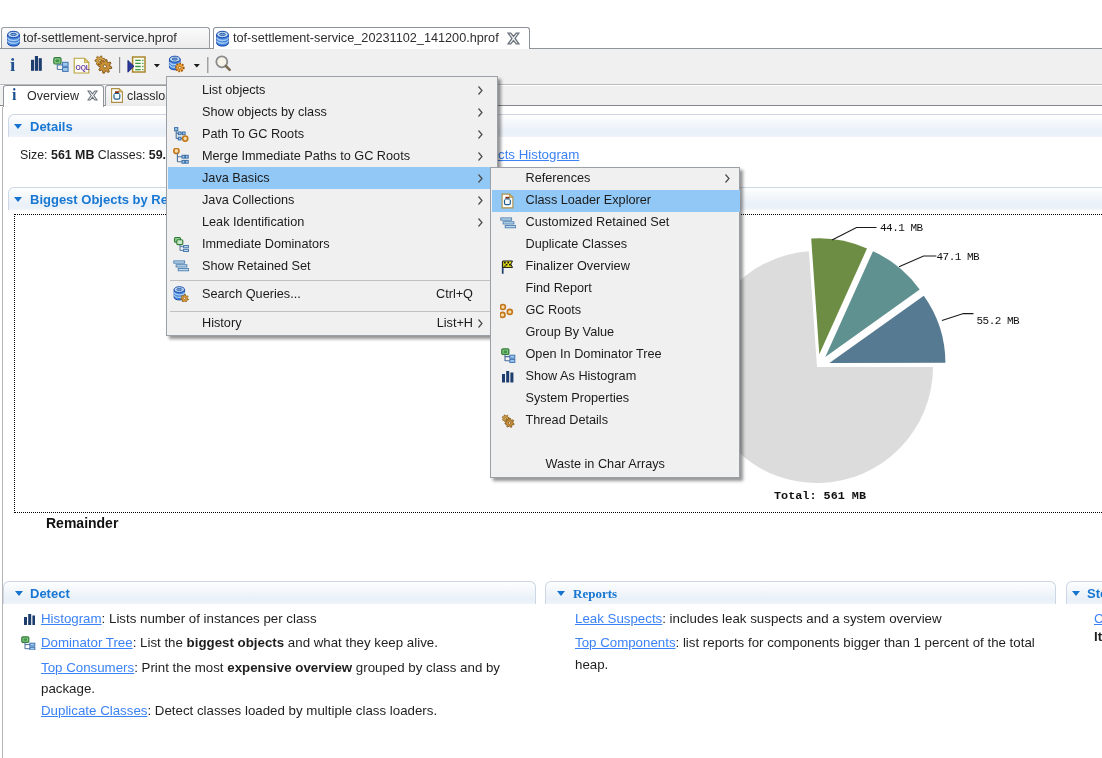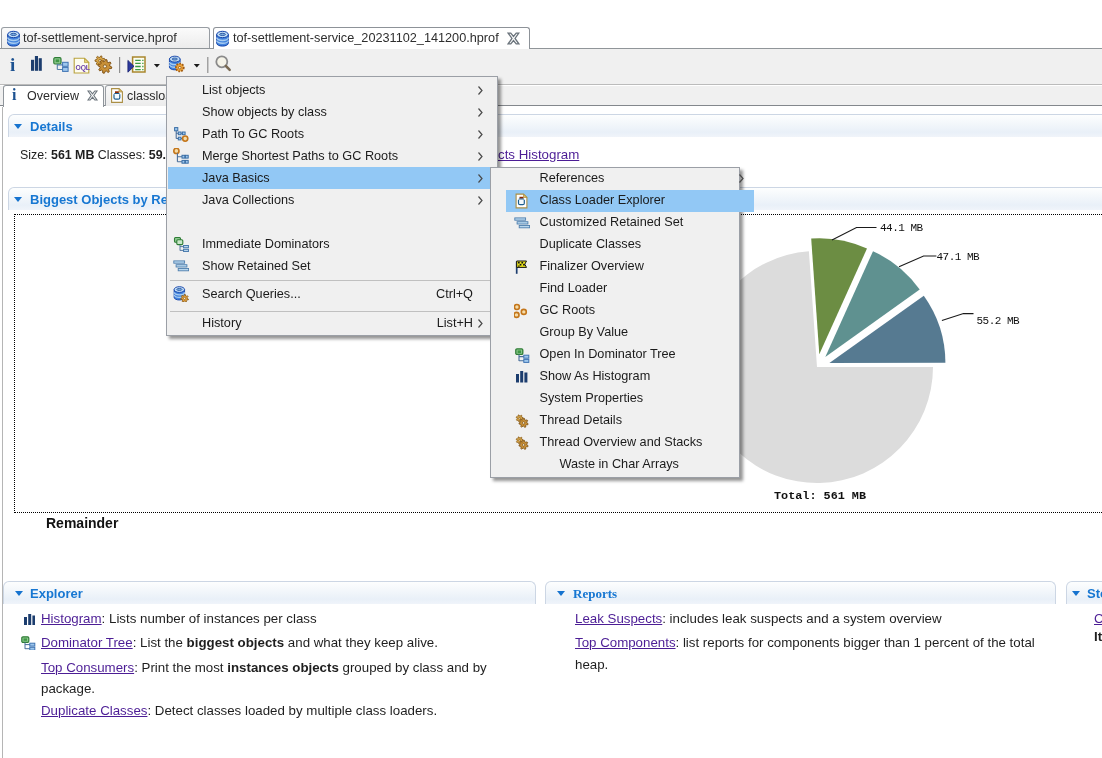--- a/index.html
+++ b/index.html
@@ -30,34 +30,34 @@
 .vtlabel { font-size:12.5px; color:#2b2b2b; white-space:nowrap; }
 
 
 #vline { left:2px; top:107px; width:1px; height:651px; background:#b5b5b5; }
 .band { height:23px; background:linear-gradient(180deg,#fdfefe,#e9f0f8 78%,#f0f4fa);
   border:1px solid #ccd6e4; border-bottom:none; border-radius:6px 6px 0 0; }
 .bandtitle { font-weight:bold; font-size:13px; color:#1777d2; white-space:nowrap; }
 .tri { width:0; height:0; border-left:4px solid transparent; border-right:4px solid transparent;
   border-top:5px solid #1673cf; }
 .btext { font-size:13.3px; color:#1f1f1f; white-space:nowrap; }
-.btext a, a.lnk { color:#4c1d95; text-decoration:underline; }
+.btext a, a.lnk { color:#3b82f6; text-decoration:underline; }
 #dotbox { left:14px; top:213.5px; width:1094px; height:299px; border:1px dotted #000; background:#fff; }
 
 
 .menu { background:#f0f0f0; border:1px solid #9b9fa6; box-shadow:3px 3px 3px rgba(0,0,0,0.42); z-index:10; }
 #mainmenu { left:166px; top:76px; width:332px; height:260px; }
 #submenu  { left:489.5px; top:166.5px; width:250px; height:311px; z-index:11; }
 .mi { position:absolute; left:1px; width:330px; height:22px; }
 .mi .txt { position:absolute; left:34px; top:3.5px; font-size:12.7px; color:#1b1b1b; white-space:nowrap; }
 .mi .accel { position:absolute; right:25px; top:3.5px; font-size:12.7px; color:#1b1b1b;margin-left:41px; }
 .mi.hl { background:#92c8f5; }
 .msep { position:absolute; left:3px; width:326px; height:1px; background:#c0c0c0; }
 .arrow { position:absolute; right:15px; top:6.5px; width:5px; height:9px; }
-.smi { position:absolute; left:15px; width:248px; height:22px; }
+.smi { position:absolute; left:1px; width:248px; height:22px; }
 .smi .txt { position:absolute; left:34px; top:3.5px; font-size:12.7px; color:#1b1b1b; white-space:nowrap; }
 .smi.hl { background:#92c8f5; }
 .micon { position:absolute; left:5px; top:3px; width:16px; height:16px; }
 .mono { font-family:"Liberation Mono", monospace; }
 </style>
 </head>
 <body>
 <div id="page">
 
   <div class="abs" id="etabline"></div>
@@ -157,36 +157,36 @@
       <path d="M832,240 L856.5,227.5 L876.5,227.5 M899,266.8 L923.6,256 L936.4,256 M941.9,320.5 L963.5,313.6 L973.5,313.6" stroke="#1a1a1a" stroke-width="1.1" fill="none"></path>
       <text x="880" y="231" font-family="Liberation Mono,monospace" font-size="11" letter-spacing="-0.5" fill="#111">44.1 MB</text>
       <text x="936.5" y="259.5" font-family="Liberation Mono,monospace" font-size="11" letter-spacing="-0.5" fill="#111">47.1 MB</text>
       <text x="976.5" y="324" font-family="Liberation Mono,monospace" font-size="11" letter-spacing="-0.5" fill="#111">55.2 MB</text>
     </svg>
   <div class="abs mono" style="left:774px;top:488.5px;font-size:11.8px;font-weight:bold;color:#111;">Total: 561 MB</div>
   <div class="abs" style="left:18px;top:515px;font-size:14px;font-weight:bold;color:#111;padding-left:28px;">Remainder</div>
 
   <div class="abs band" style="left:2.5px;top:581px;width:533px;"></div>
   <div class="abs tri" style="left:14.5px;top:590.5px;"></div>
-  <div class="abs bandtitle" style="left:30px;top:586px;">Explorer</div>
+  <div class="abs bandtitle" style="left:30px;top:586px;">Detect</div>
   <svg class="abs" style="left:22px;top:612px;" width="13" height="13" id="histicon1">
       <rect x="2" y="5" width="3" height="8.5" fill="#1c3d6e"></rect>
       <rect x="6.2" y="2" width="3" height="11.5" fill="#1c3d6e"></rect>
       <rect x="10.4" y="3.5" width="3" height="10" fill="#1c3d6e"></rect>
     </svg>
   <div class="abs btext" style="left:41px;top:610.5px;"><a>Histogram</a>: Lists number of instances per class</div>
   <svg class="abs" style="left:21px;top:636px;" width="15" height="14" id="domicon1">
       <rect x="0.8" y="0.8" width="7" height="5.6" rx="1.2" fill="#8ec98f" stroke="#2f7d36" stroke-width="1.2"></rect>
       <rect x="2.5" y="2.4" width="3.5" height="2.4" fill="#3f9745"></rect>
       <path d="M4,6.4 V12.9 M4,8.6 H9 M4,12.7 H9" stroke="#4a6f9b" stroke-width="1" fill="none"></path>
       <rect x="8.8" y="7.2" width="5" height="2.9" fill="#9ec7ed" stroke="#3f74b3" stroke-width="1"></rect>
       <rect x="8.8" y="11.3" width="5" height="2.9" fill="#9ec7ed" stroke="#3f74b3" stroke-width="1"></rect>
     </svg>
   <div class="abs btext" style="left:41px;top:635px;"><a>Dominator Tree</a>: List the <b>biggest objects</b> and what they keep alive.</div>
-  <div class="abs btext" style="left:41px;top:660px;"><a>Top Consumers</a>: Print the most <b>instances objects</b> grouped by class and by</div>
+  <div class="abs btext" style="left:41px;top:660px;"><a>Top Consumers</a>: Print the most <b>expensive overview</b> grouped by class and by</div>
   <div class="abs btext" style="left:41px;top:681px;">package.</div>
   <div class="abs btext" style="left:41px;top:703px;"><a>Duplicate Classes</a>: Detect classes loaded by multiple class loaders.</div>
 
   <div class="abs band" style="left:545px;top:581px;width:511px;"></div>
   <div class="abs tri" style="left:557px;top:590.5px;"></div>
   <div class="abs bandtitle" style="left:573px;top:586px;font-family:Liberation Serif, serif;">Reports</div>
   <div class="abs btext" style="left:575px;top:610.5px;"><a>Leak Suspects</a>: includes leak suspects and a system overview</div>
   <div class="abs btext" style="left:575px;top:635px;"><a>Top Components</a>: list reports for components bigger than 1 percent of the total</div>
   <div class="abs btext" style="left:575px;top:656.5px;">heap.</div>
 
@@ -225,33 +225,39 @@
       </div>
     <div class="mi" style="top:68px;">
         <svg class="micon" viewBox="0 0 16 16" id="ic-mergegc">
           <circle cx="3.4" cy="2.9" r="2.6" fill="#f5dca8" stroke="#c4761b" stroke-width="1.6"></circle>
           <path d="M4.4,5.2 V13.8 M4.4,8.7 H9.2 M4.4,13.8 H9.2" stroke="#4a6f9b" stroke-width="1.1" fill="none"></path>
           <rect x="9" y="7.3" width="2.8" height="2.8" fill="#9ec7ed" stroke="#3a6ea5" stroke-width="1"></rect>
           <rect x="12.4" y="7.3" width="2.8" height="2.8" fill="#9ec7ed" stroke="#3a6ea5" stroke-width="1"></rect>
           <rect x="9" y="12.4" width="2.8" height="2.8" fill="#9ec7ed" stroke="#3a6ea5" stroke-width="1"></rect>
           <rect x="12.4" y="12.4" width="2.8" height="2.8" fill="#9ec7ed" stroke="#3a6ea5" stroke-width="1"></rect>
         </svg>
-        <span class="txt">Merge Shortest Paths to GC Roots</span>
+        <span class="txt">Merge Immediate Paths to GC Roots</span>
         <svg class="arrow" viewBox="0 0 5 9">
           <path d="M0.5,0.5 L4,4.5 L0.5,8.5" fill="none" stroke="#4a4a4a" stroke-width="1.2"></path>
         </svg>
       </div>
     <div class="mi hl" style="top:90px;">
         <span class="txt">Java Basics</span>
         <svg class="arrow" viewBox="0 0 5 9">
           <path d="M0.5,0.5 L4,4.5 L0.5,8.5" fill="none" stroke="#4a4a4a" stroke-width="1.2"></path>
         </svg>
       </div>
     <div class="mi" style="top:112px;">
         <span class="txt">Java Collections</span>
+        <svg class="arrow" viewBox="0 0 5 9">
+          <path d="M0.5,0.5 L4,4.5 L0.5,8.5" fill="none" stroke="#4a4a4a" stroke-width="1.2"></path>
+        </svg>
+      </div>
+    <div class="mi" style="top:134px;">
+        <span class="txt">Leak Identification</span>
         <svg class="arrow" viewBox="0 0 5 9">
           <path d="M0.5,0.5 L4,4.5 L0.5,8.5" fill="none" stroke="#4a4a4a" stroke-width="1.2"></path>
         </svg>
       </div>
     <div class="mi" style="top:156px;">
         <svg class="micon" viewBox="0 0 16 16" id="ic-immdom">
           <rect x="1.5" y="1.5" width="6" height="4.8" rx="1" fill="#8ec98f" stroke="#2f7d36" stroke-width="1.1"></rect>
           <rect x="3.8" y="3.8" width="6" height="4.8" rx="1" fill="#c9e7c9" stroke="#2f7d36" stroke-width="1.1"></rect>
           <path d="M7,9 V14.6 M7,10.6 H10.8 M7,14.4 H10.8" stroke="#4a6f9b" stroke-width="0.9" fill="none"></path>
           <rect x="10.6" y="9.5" width="4.8" height="2.3" fill="#b9d7ee" stroke="#3a6ea5" stroke-width="0.9"></rect>
@@ -327,21 +333,21 @@
           <path d="M2.7,2 h9.8 l-1.7,3.2 1.7,3.2 h-9.8 z" fill="#ece41a" stroke="#151515" stroke-width="1"></path>
           <rect x="4" y="2.8" width="1.7" height="1.7" fill="#151515"></rect>
           <rect x="7.4" y="2.8" width="1.7" height="1.7" fill="#151515"></rect>
           <rect x="5.7" y="4.9" width="1.7" height="1.7" fill="#151515"></rect>
           <rect x="9.1" y="4.9" width="1.7" height="1.7" fill="#151515"></rect>
           <rect x="4" y="6.6" width="1.7" height="1" fill="#151515"></rect>
         </svg>
         <span class="txt">Finalizer Overview</span>
       </div>
     <div class="smi" style="top:110px;">
-        <span class="txt">Find Loader</span>
+        <span class="txt">Find Report</span>
       </div>
     <div class="smi" style="top:132px;">
         <svg class="micon" style="left:8px;" viewBox="0 0 16 16" id="ic-gcroots">
           <circle cx="2.9" cy="4" r="2.5" fill="#f5dca8" stroke="#c4761b" stroke-width="1.6"></circle>
           <circle cx="9.8" cy="8.9" r="2.5" fill="#f5dca8" stroke="#c4761b" stroke-width="1.6"></circle>
           <circle cx="2.5" cy="11.9" r="2.5" fill="#f5dca8" stroke="#c4761b" stroke-width="1.6"></circle>
         </svg>
         <span class="txt">GC Roots</span>
       </div>
     <div class="smi" style="top:154px;">
@@ -370,27 +376,18 @@
       </div>
     <div class="smi" style="top:242px;">
         <svg class="micon" style="left:8px;" viewBox="0 0 16 16" id="ic-gear1">
           <polygon points="8.3,7.5 7.7,8.1 6.6,7.5 6.1,7.7 5.6,8.8 4.7,8.7 4.6,7.5 4.1,7.1 2.9,7.5 2.4,6.7 3.3,5.8 3.2,5.2 2.2,4.5 2.5,3.7 3.7,3.8 4.2,3.4 4.1,2.1 4.9,1.9 5.6,2.9 6.2,3.0 7.1,2.2 7.9,2.6 7.5,3.8 7.8,4.3 9.0,4.5 9.1,5.4 7.9,5.8 7.7,6.4" fill="#d9a849" stroke="#8a5a14" stroke-width="0.8"></polygon>
           <circle cx="5.6" cy="5.3" r="0.9" fill="#f5efdd" stroke="#8a5a14" stroke-width="0.7"></circle>
           <polygon points="14.1,10.7 13.8,11.8 12.2,11.8 11.7,12.4 11.8,13.9 10.7,14.4 9.8,13.1 9.0,13.0 7.8,14.1 6.8,13.6 7.2,12.0 6.8,11.4 5.2,11.1 5.0,10.0 6.4,9.3 6.7,8.6 5.9,7.2 6.6,6.4 8.1,7.1 8.8,6.8 9.4,5.3 10.5,5.4 10.8,7.0 11.5,7.3 13.1,6.9 13.7,7.8 12.7,9.0 12.8,9.8" fill="#c89038" stroke="#7a4c0e" stroke-width="0.8"></polygon>
           <circle cx="9.6" cy="9.9" r="1.2" fill="#f5efdd" stroke="#7a4c0e" stroke-width="0.7"></circle>
         </svg>
         <span class="txt">Thread Details</span>
       </div>
-    <div class="smi" style="top:264px;">
-        <svg class="micon" style="left:8px;" viewBox="0 0 16 16" id="ic-gear2">
-          <polygon points="8.3,7.5 7.7,8.1 6.6,7.5 6.1,7.7 5.6,8.8 4.7,8.7 4.6,7.5 4.1,7.1 2.9,7.5 2.4,6.7 3.3,5.8 3.2,5.2 2.2,4.5 2.5,3.7 3.7,3.8 4.2,3.4 4.1,2.1 4.9,1.9 5.6,2.9 6.2,3.0 7.1,2.2 7.9,2.6 7.5,3.8 7.8,4.3 9.0,4.5 9.1,5.4 7.9,5.8 7.7,6.4" fill="#d9a849" stroke="#8a5a14" stroke-width="0.8"></polygon>
-          <circle cx="5.6" cy="5.3" r="0.9" fill="#f5efdd" stroke="#8a5a14" stroke-width="0.7"></circle>
-          <polygon points="14.1,10.7 13.8,11.8 12.2,11.8 11.7,12.4 11.8,13.9 10.7,14.4 9.8,13.1 9.0,13.0 7.8,14.1 6.8,13.6 7.2,12.0 6.8,11.4 5.2,11.1 5.0,10.0 6.4,9.3 6.7,8.6 5.9,7.2 6.6,6.4 8.1,7.1 8.8,6.8 9.4,5.3 10.5,5.4 10.8,7.0 11.5,7.3 13.1,6.9 13.7,7.8 12.7,9.0 12.8,9.8" fill="#c89038" stroke="#7a4c0e" stroke-width="0.8"></polygon>
-          <circle cx="9.6" cy="9.9" r="1.2" fill="#f5efdd" stroke="#7a4c0e" stroke-width="0.7"></circle>
-        </svg>
-        <span class="txt">Thread Overview and Stacks</span>
-      </div>
     <div class="smi" style="top:286px;margin-left:20px;">
         <span class="txt">Waste in Char Arrays</span>
       </div>
   </div>
 
 </div>
 
 </body></html>

